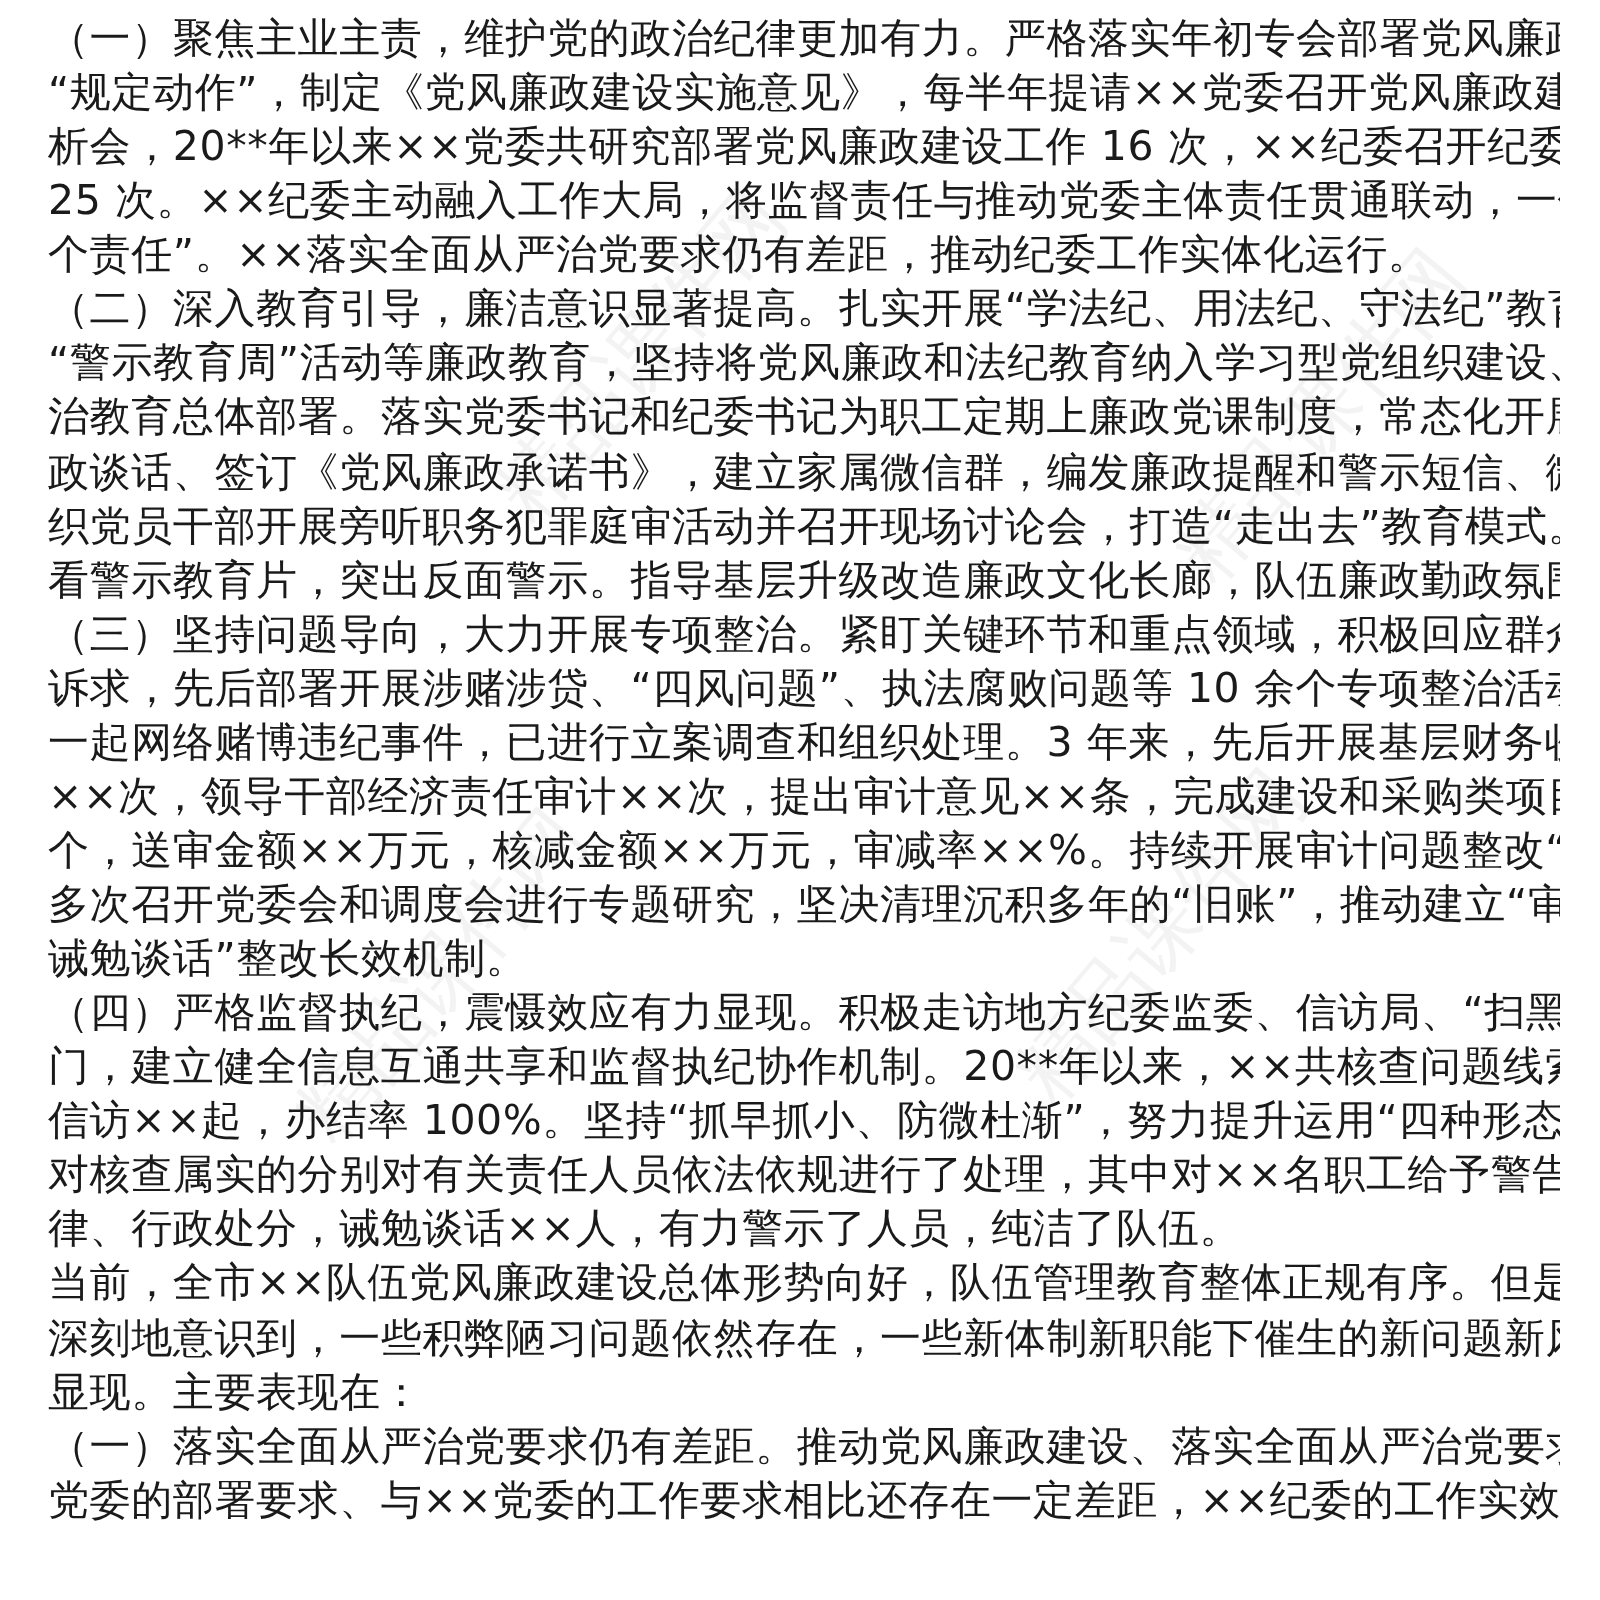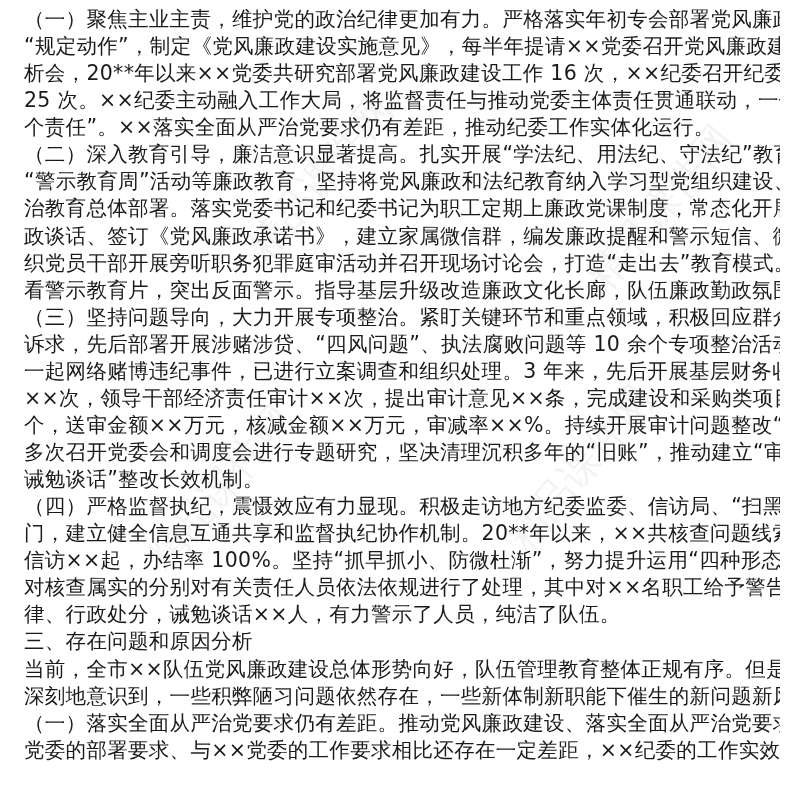--- a/index.html
+++ b/index.html
@@ -60,19 +60,19 @@
     <div class="line">一起网络赌博违纪事件，已进行立案调查和组织处理。3 年来，先后开展基层财务收支审计</div>
     <div class="line">××次，领导干部经济责任审计××次，提出审计意见××条，完成建设和采购类项目审计××</div>
     <div class="line">个，送审金额××万元，核减金额××万元，审减率××%。持续开展审计问题整改“回头看”活动，</div>
     <div class="line">多次召开党委会和调度会进行专题研究，坚决清理沉积多年的“旧账”，推动建立“审而必改、</div>
     <div class="line short">诫勉谈话”整改长效机制。</div>
     <div class="line">（四）严格监督执纪，震慑效应有力显现。积极走访地方纪委监委、信访局、“扫黑办”等部</div>
     <div class="line">门，建立健全信息互通共享和监督执纪协作机制。20**年以来，××共核查问题线索××起，</div>
     <div class="line">信访××起，办结率 100%。坚持“抓早抓小、防微杜渐”，努力提升运用“四种形态”科学化水平。</div>
     <div class="line">对核查属实的分别对有关责任人员依法依规进行了处理，其中对××名职工给予警告以上纪</div>
     <div class="line short">律、行政处分，诫勉谈话××人，有力警示了人员，纯洁了队伍。</div>
-    <div class="line short">三、存在问题和原因分析</div>
     <div class="line">当前，全市××队伍党风廉政建设总体形势向好，队伍管理教育整体正规有序。但是我们也</div>
     <div class="line">深刻地意识到，一些积弊陋习问题依然存在，一些新体制新职能下催生的新问题新风险不断</div>
+    <div class="line short">显现。主要表现在：</div>
     <div class="line">（一）落实全面从严治党要求仍有差距。推动党风廉政建设、落实全面从严治党要求与上级</div>
     <div class="line">党委的部署要求、与××党委的工作要求相比还存在一定差距，××纪委的工作实效还有待</div>
   </div>
 </div>
 
 </body></html>

